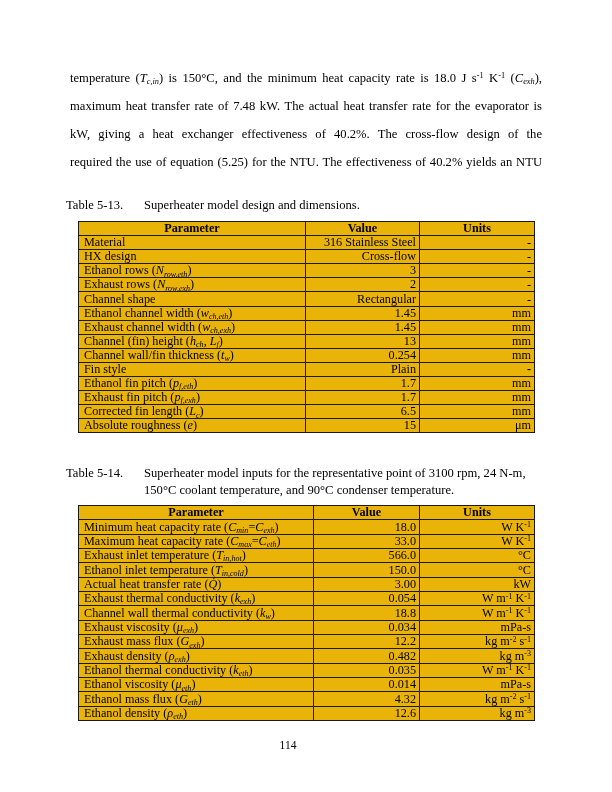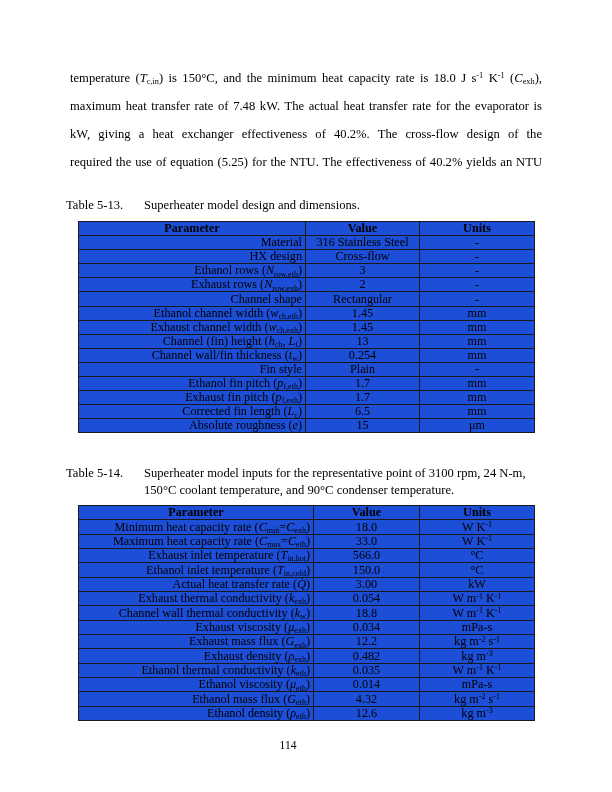--- a/index.html
+++ b/index.html
@@ -22,52 +22,52 @@
   }
   .pline {
     line-height: 28px;
     text-align: justify;
     text-align-last: justify;
     height: 28px;
     overflow: hidden;
   }
   sup, sub { font-size: 66%; line-height: 0; vertical-align: baseline; position: relative; }
   sup { top: -0.45em; }
-  sub { top: 0.28em; }
+  sub { top: 0.28em; font-style: italic; }
   .caption {
     position: absolute;
     left: 66px;
     width: 480px;
     font-size: 12.6px;
     line-height: 17px;
     display: flex;
   }
   .cap-label { flex: 0 0 78px; }
   .cap-text { flex: 1 1 auto; }
   .caption-1 { top: 197px; justify-content: center; }
   .caption-2 { top: 465px; justify-content: center; }
   table.dtable {
     position: absolute;
     left: 78px;
     border-collapse: collapse;
     table-layout: fixed;
     font-size: 12.2px;
-    background: #1d4ed8;
+    background: #eab308;
   }
   .dtable th, .dtable td {
     border: 1px solid #1a1a1a;
     line-height: 13px;
     padding: 0 3px;
     overflow: hidden;
     white-space: nowrap;
     vertical-align: middle;
   }
   .dtable th { font-weight: bold; text-align: center; }
-  .dtable td.c-param { text-align: right; padding-left: 20px; }
-  .dtable td.c-val, .dtable td.c-units { text-align: center; }
+  .dtable td.c-param { text-align: left; padding-left: 5px; }
+  .dtable td.c-val, .dtable td.c-units { text-align: right; }
   #table-5-13 { top: 221px; width: 456px; }
   #table-5-13 tr { height: 14.1px; }
   #table-5-14 { top: 505px; width: 456px; }
   #table-5-14 tr { height: 14.35px; }
   .page-number {
     position: absolute;
     top: 739px;
     left: 0;
     width: 576px;
     text-align: center;

